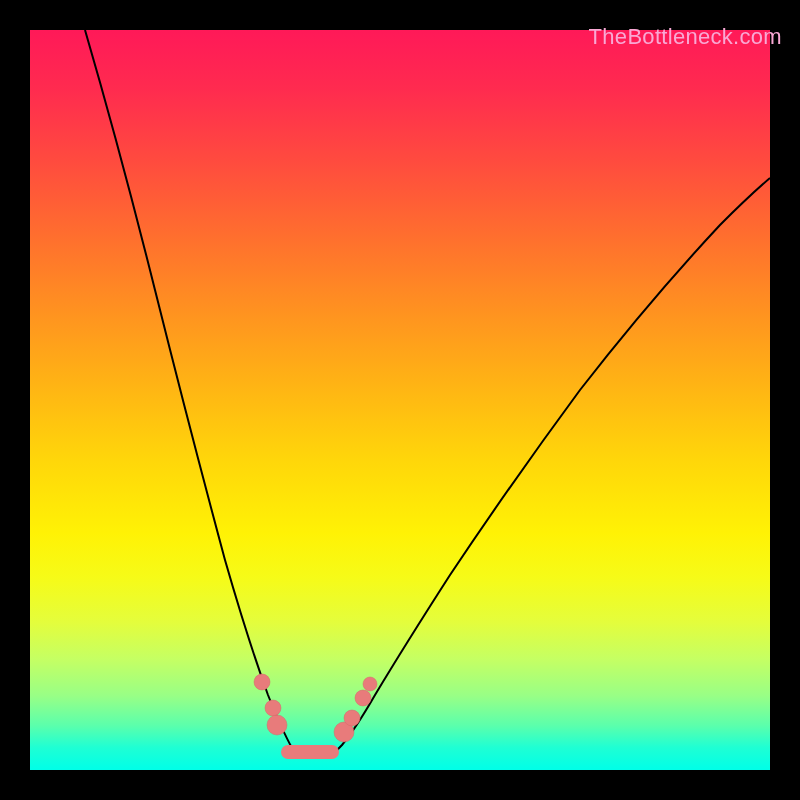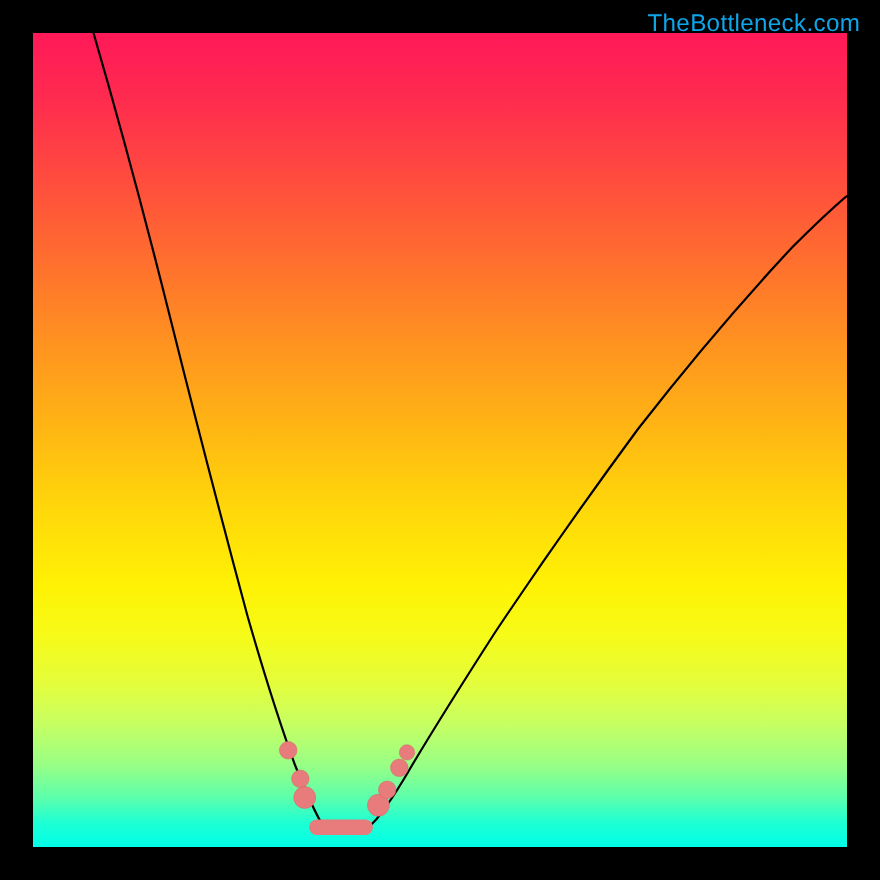--- a/index.html
+++ b/index.html
@@ -13,23 +13,23 @@
     .outer-frame {
       position: absolute;
       top: 0;
       left: 0;
       width: 800px;
       height: 800px;
       background: #000;
     }
     .watermark {
       position: absolute;
-      top: 8px;
+      top: 24px;
       right: 18px;
-      color: #0ea5e9;
+      color: #f9a8d4;
       font-size: 22px;
       font-weight: 500;
       z-index: 10;
       letter-spacing: 0.3px;
     }
     .plot-area {
       position: absolute;
       top: 30px;
       left: 30px;
       width: 740px;

